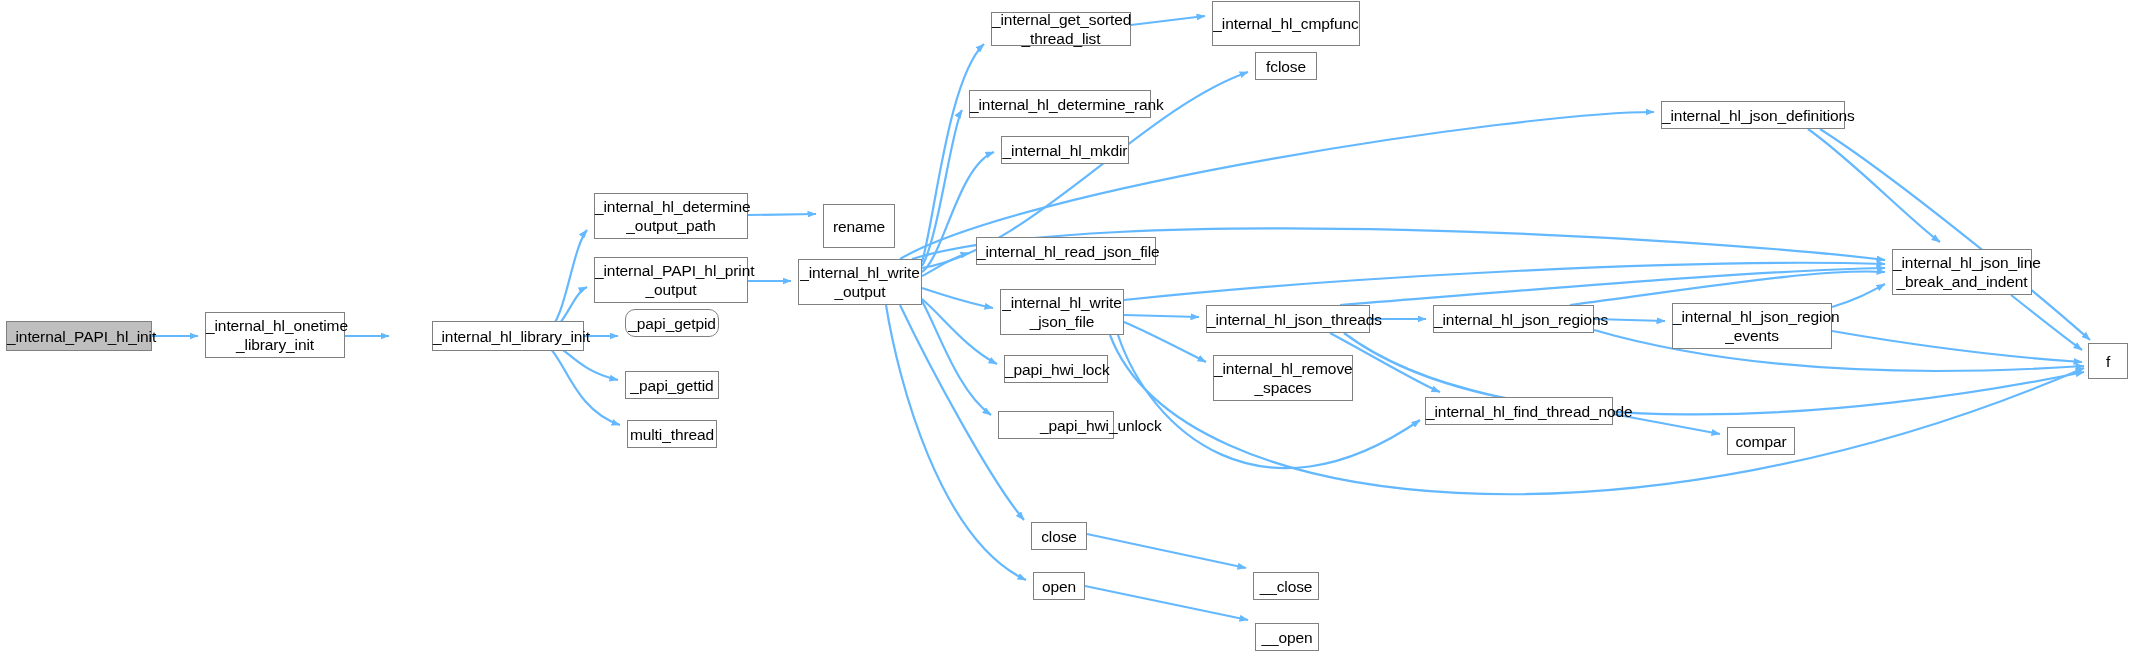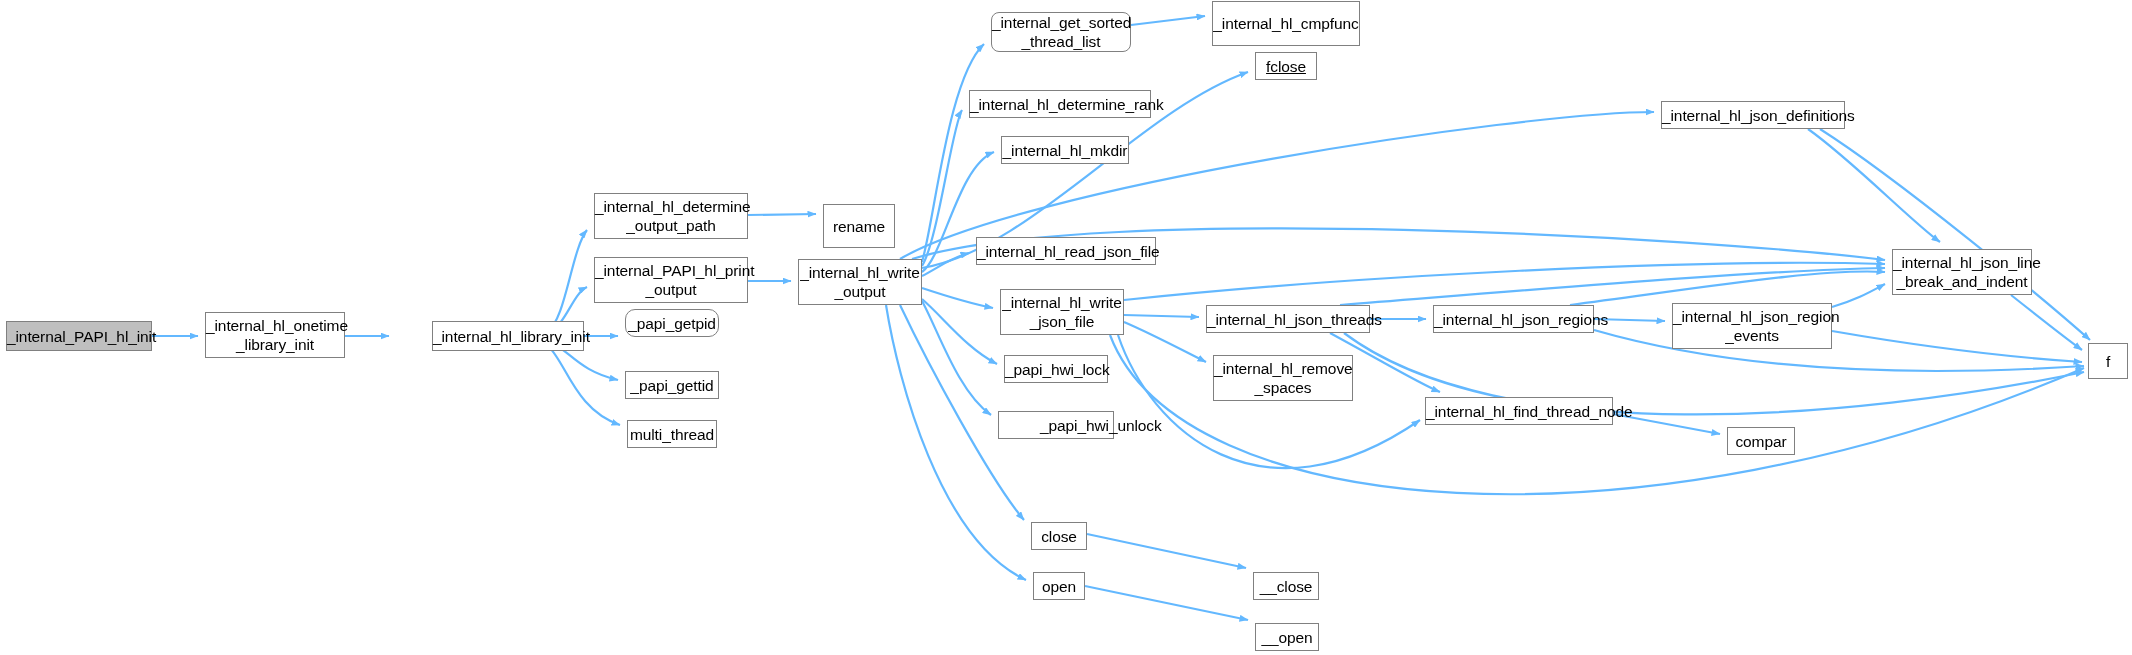--- a/index.html
+++ b/index.html
@@ -109,26 +109,26 @@
       <div class="node" style="left: 594px; top: 193px; width: 154px; height: 46px;"><span class="node-label">_internal_hl_determine
 _output_path</span></div>
       <div class="node" style="left: 594px; top: 257px; width: 154px; height: 46px;"><span class="node-label">_internal_PAPI_hl_print
 _output</span></div>
       <div class="node" style="left: 625px; top: 309px; width: 94px; height: 28px; border-radius: 10px;"><span class="node-label">_papi_getpid</span></div>
       <div class="node" style="left: 625px; top: 371px; width: 94px; height: 28px;"><span class="node-label">_papi_gettid</span></div>
       <div class="node" style="left: 627px; top: 420px; width: 90px; height: 28px;"><span class="node-label">multi_thread</span></div>
       <div class="node" style="left: 823px; top: 204px; width: 72px; height: 44px;"><span class="node-label">rename</span></div>
       <div class="node" style="left: 798px; top: 259px; width: 124px; height: 46px;"><span class="node-label">_internal_hl_write
 _output</span></div>
-      <div class="node" style="left: 991px; top: 12px; width: 140px; height: 40px; border-radius: 8px;"><span class="node-label">_internal_get_sorted
+      <div class="node" style="left: 991px; top: 12px; width: 140px; height: 34px;"><span class="node-label">_internal_get_sorted
 _thread_list</span></div>
       <div class="node" style="left: 1212px; top: 1px; width: 148px; height: 45px;"><span class="node-label">_internal_hl_cmpfunc</span></div>
       <div class="node" style="left: 969px; top: 90px; width: 182px; height: 28px;"><span class="node-label">_internal_hl_determine_rank</span></div>
       <div class="node" style="left: 1001px; top: 136px; width: 128px; height: 28px;"><span class="node-label">_internal_hl_mkdir</span></div>
-      <div class="node" style="left: 1255px; top: 52px; width: 62px; height: 28px; text-decoration: underline;"><span class="node-label">fclose</span></div>
+      <div class="node" style="left: 1255px; top: 52px; width: 62px; height: 28px;"><span class="node-label">fclose</span></div>
       <div class="node" style="left: 976px; top: 237px; width: 180px; height: 28px;"><span class="node-label">_internal_hl_read_json_file</span></div>
       <div class="node" style="left: 1000px; top: 289px; width: 124px; height: 46px;"><span class="node-label">_internal_hl_write
 _json_file</span></div>
       <div class="node" style="left: 1004px; top: 355px; width: 104px; height: 28px;"><span class="node-label">_papi_hwi_lock</span></div>
       <div class="node" style="left: 998px; top: 411px; width: 116px; height: 28px; padding-left: 41px;"><span class="node-label">_papi_hwi_unlock</span></div>
       <div class="node" style="left: 1206px; top: 305px; width: 164px; height: 28px;"><span class="node-label">_internal_hl_json_threads</span></div>
       <div class="node" style="left: 1213px; top: 355px; width: 140px; height: 46px;"><span class="node-label">_internal_hl_remove
 _spaces</span></div>
       <div class="node" style="left: 1425px; top: 397px; width: 188px; height: 28px;"><span class="node-label">_internal_hl_find_thread_node</span></div>
       <div class="node" style="left: 1727px; top: 427px; width: 68px; height: 28px;"><span class="node-label">compar</span></div>

